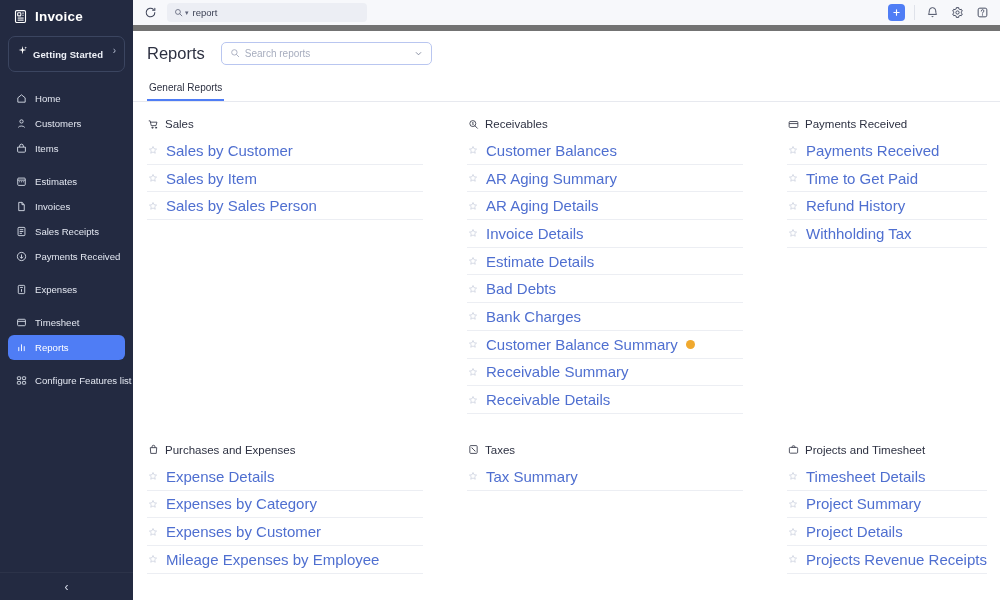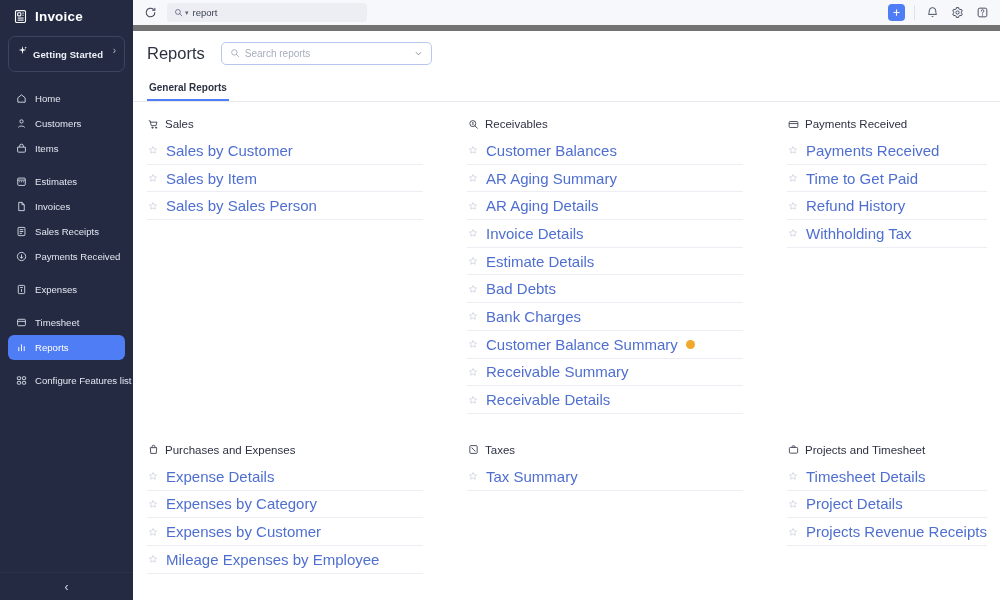--- a/index.html
+++ b/index.html
@@ -121,21 +121,20 @@
     flex: 0 0 27px; height: 27px;
     border-bottom: 1px solid #e7e9ef;
     display: flex; align-items: flex-end;
     padding: 0 14px;
   }
   .tab {
     font-size: 10px; color: #2d3142;
     padding: 0 2px 6px 2px;
     border-bottom: 2px solid #4f7df5;
     cursor: pointer;
-    font-weight: bold;
   }
 
   .content {
     flex: 1 1 auto;
     overflow: hidden;
     padding: 16px 16px 0 14px;
   }
   .grid {
     display: grid;
     grid-template-columns: 320px 320px 1fr;
@@ -662,20 +661,28 @@
                 </svg>
               </span>
             <span class="name">Timesheet Details</span>
           </div>
           <div class="rep-row">
             <span class="star">
                 <svg width="10" height="10" viewBox="0 0 24 24" fill="none" stroke="#c9cfdd" stroke-width="1.8" stroke-linejoin="round">
                   <path d="M12 3.5l2.6 5.6 6 .7-4.5 4 1.3 5.9L12 16.8 6.6 19.7l1.3-5.9-4.5-4 6-.7z"></path>
                 </svg>
               </span>
+            <span class="name">Project Summary</span>
+          </div>
+          <div class="rep-row">
+            <span class="star">
+                <svg width="10" height="10" viewBox="0 0 24 24" fill="none" stroke="#c9cfdd" stroke-width="1.8" stroke-linejoin="round">
+                  <path d="M12 3.5l2.6 5.6 6 .7-4.5 4 1.3 5.9L12 16.8 6.6 19.7l1.3-5.9-4.5-4 6-.7z"></path>
+                </svg>
+              </span>
             <span class="name">Project Details</span>
           </div>
           <div class="rep-row">
             <span class="star">
                 <svg width="10" height="10" viewBox="0 0 24 24" fill="none" stroke="#c9cfdd" stroke-width="1.8" stroke-linejoin="round">
                   <path d="M12 3.5l2.6 5.6 6 .7-4.5 4 1.3 5.9L12 16.8 6.6 19.7l1.3-5.9-4.5-4 6-.7z"></path>
                 </svg>
               </span>
             <span class="name">Projects Revenue Receipts</span>
           </div>

